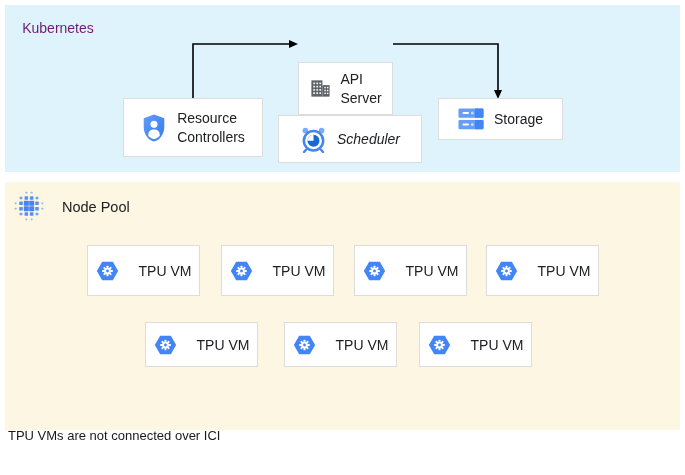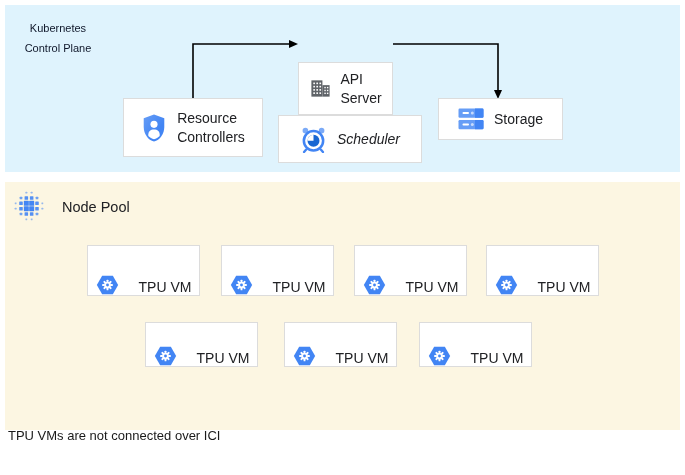--- a/index.html
+++ b/index.html
@@ -6,37 +6,37 @@
   .page {
     position:relative; width:685px; height:475px; overflow:hidden;
     background:#ffffff; font-family:"Liberation Sans", sans-serif; color:#202124;
   }
   .bg-section { position:absolute; }
   .cp-bg { left:5px; top:5px; width:675px; height:167px; background:#DFF3FD; }
   .np-bg { left:5px; top:182px; width:675px; height:248px; background:#FCF6E2; }
 
   .cp-title {
     position:absolute; left:8px; top:18px; width:100px;
-    text-align:center; font-size:11px; line-height:20px; color:#0f172a;
+    text-align:center; font-size:14px; line-height:20px; color:#701a75;
   }
   .node {
     position:absolute; background:#ffffff; border:1px solid #DCDCDC;
     display:flex; align-items:center; justify-content:center; gap:10px;
     font-size:14px; color:#202124; box-sizing:border-box;
   }
   .node .lbl2 { line-height:19px; }
   .node-api      { left:298px; top:22px;  width:95px;  height:53px; gap:8px;margin-top:40px; }
   .node-rc       { left:123px; top:98px;  width:140px; height:59px; }
   .node-sched    { left:278px; top:115px;  width:144px; height:48px;font-style:italic; }
   .node-storage  { left:438px; top:98px;  width:125px; height:42px; }
 
   .np-header-icon { position:absolute; left:13px; top:190px; }
   .np-header-label { position:absolute; left:62px; top:199px; font-size:14.5px; color:#202124;text-align:right; }
 
-  .vm { gap:20px;align-items:flex-end; }
+  .vm { gap:20px; }
   .vm1 { left:87px;  top:245px; width:113px; height:51px; }
   .vm2 { left:221px; top:245px; width:113px; height:51px; }
   .vm3 { left:354px; top:245px; width:113px; height:51px; }
   .vm4 { left:486px; top:245px; width:113px; height:51px; }
   .vm5 { left:145px; top:322px; width:113px; height:45px; }
   .vm6 { left:284px; top:322px; width:113px; height:45px; }
   .vm7 { left:419px; top:322px; width:113px; height:45px; }
 
   .arrows { position:absolute; left:0; top:0; pointer-events:none; }
   .footnote { position:absolute; left:8px; top:428px; font-size:13px; color:#1a1a1a; }
@@ -160,21 +160,20 @@
     </g>
     <g fill="#000000">
       <polygon points="289,40 289,48 298,44"></polygon>
       <polygon points="343,84 351,84 347,75"></polygon>
       <polygon points="494,90 502,90 498,99"></polygon>
     </g>
   </svg>
 
   <div class="cp-title">
     <div>Kubernetes</div>
-    <div>Control Plane</div>
   </div>
 
   <div class="node node-api">
     <svg class="icon" width="23" height="23">
         <use href="#sym-building"></use>
       </svg>
     <div class="lbl2">
       <div>API</div>
       <div>Server</div>
     </div>

